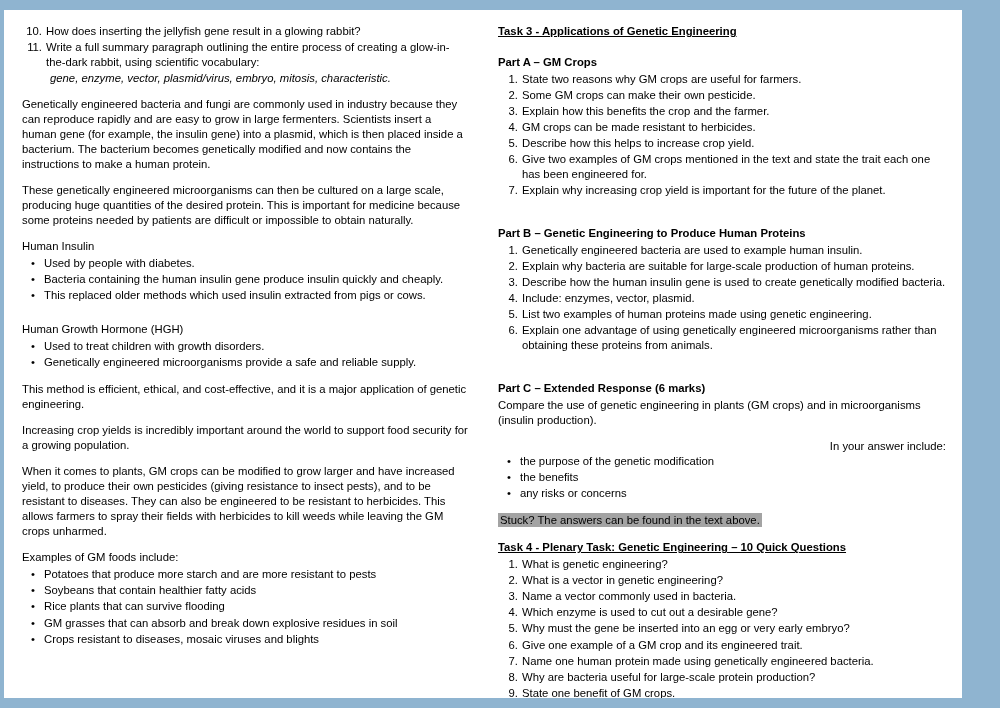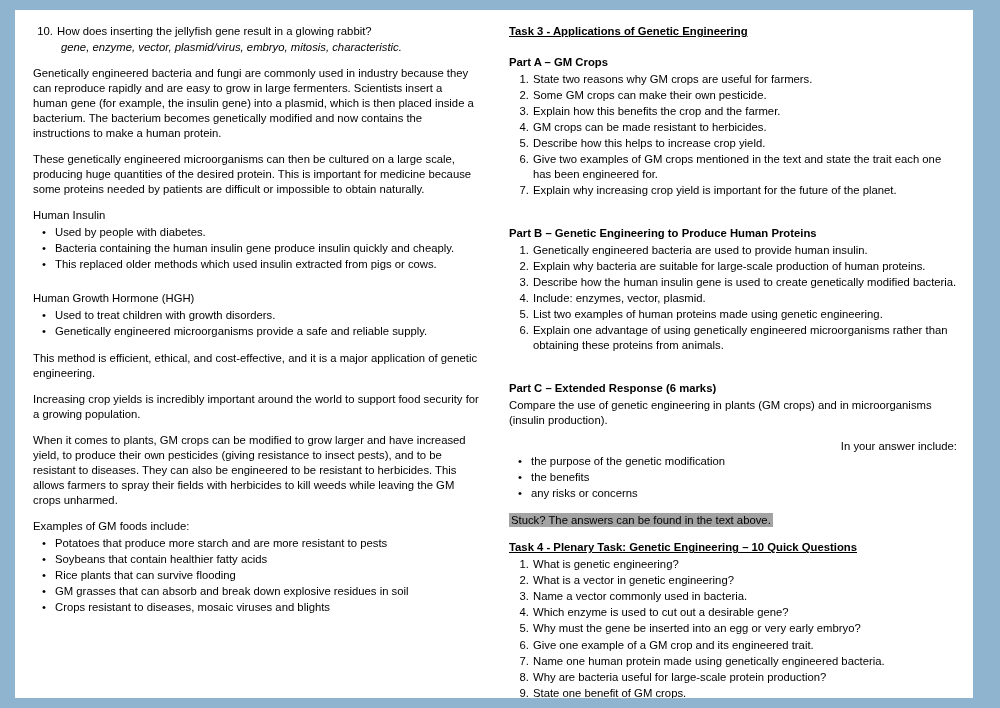--- a/index.html
+++ b/index.html
@@ -8,21 +8,21 @@
   }
   body {
     width: 1000px;
     height: 708px;
     background: #8fb4d0;
     font-family: "Liberation Sans", sans-serif;
     overflow: hidden;
   }
   .sheet-wrap {
     display: flex;
-    padding: 10px 15px;
+    padding: 10px 4px;
     box-sizing: border-box;
     height: 708px;
   }
   .page {
     background: #ffffff;
     box-sizing: border-box;
     padding: 14px 16px 10px 18px;
     font-size: 11.3px;
     line-height: 1.33;
     color: #000;
@@ -112,20 +112,24 @@
 
 <div class="sheet-wrap">
 
   <div class="page page-left">
 
     <ol class="num">
       <li>
         <span class="n">10.</span>
         <span class="t">How does inserting the jellyfish gene result in a glowing rabbit?</span>
       </li>
+      <li>
+        <span class="n">11.</span>
+        <span class="t">Write a full summary paragraph outlining the entire process of creating a glow-in-the-dark rabbit, using scientific vocabulary:</span>
+      </li>
     </ol>
     <div class="indent-ital">gene, enzyme, vector, plasmid/virus, embryo, mitosis, characteristic.</div>
 
     <div class="section-gap"></div>
 
     <p>Genetically engineered bacteria and fungi are commonly used in industry because they can reproduce rapidly and are easy to grow in large fermenters. Scientists insert a human gene (for example, the insulin gene) into a plasmid, which is then placed inside a bacterium. The bacterium becomes genetically modified and now contains the instructions to make a human protein.</p>
     <p>These genetically engineered microorganisms can then be cultured on a large scale, producing huge quantities of the desired protein. This is important for medicine because some proteins needed by patients are difficult or impossible to obtain naturally.</p>
 
     <p class="heading-plain">Human Insulin</p>
     <ul class="bullets">
@@ -224,21 +228,21 @@
           <span class="t">Explain why increasing crop yield is important for the future of the planet.</span>
         </li>
     </ol>
 
     <div class="section-gap"></div>
 
     <p class="part-title">Part B – Genetic Engineering to Produce Human Proteins</p>
     <ol class="num">
       <li>
           <span class="n">1.</span>
-          <span class="t">Genetically engineered bacteria are used to provide human insulin.</span>
+          <span class="t">Genetically engineered bacteria are used to example human insulin.</span>
         </li>
       <li>
           <span class="n">2.</span>
           <span class="t">Explain why bacteria are suitable for large-scale production of human proteins.</span>
         </li>
       <li>
           <span class="n">3.</span>
           <span class="t">Describe how the human insulin gene is used to create genetically modified bacteria.</span>
         </li>
       <li>

